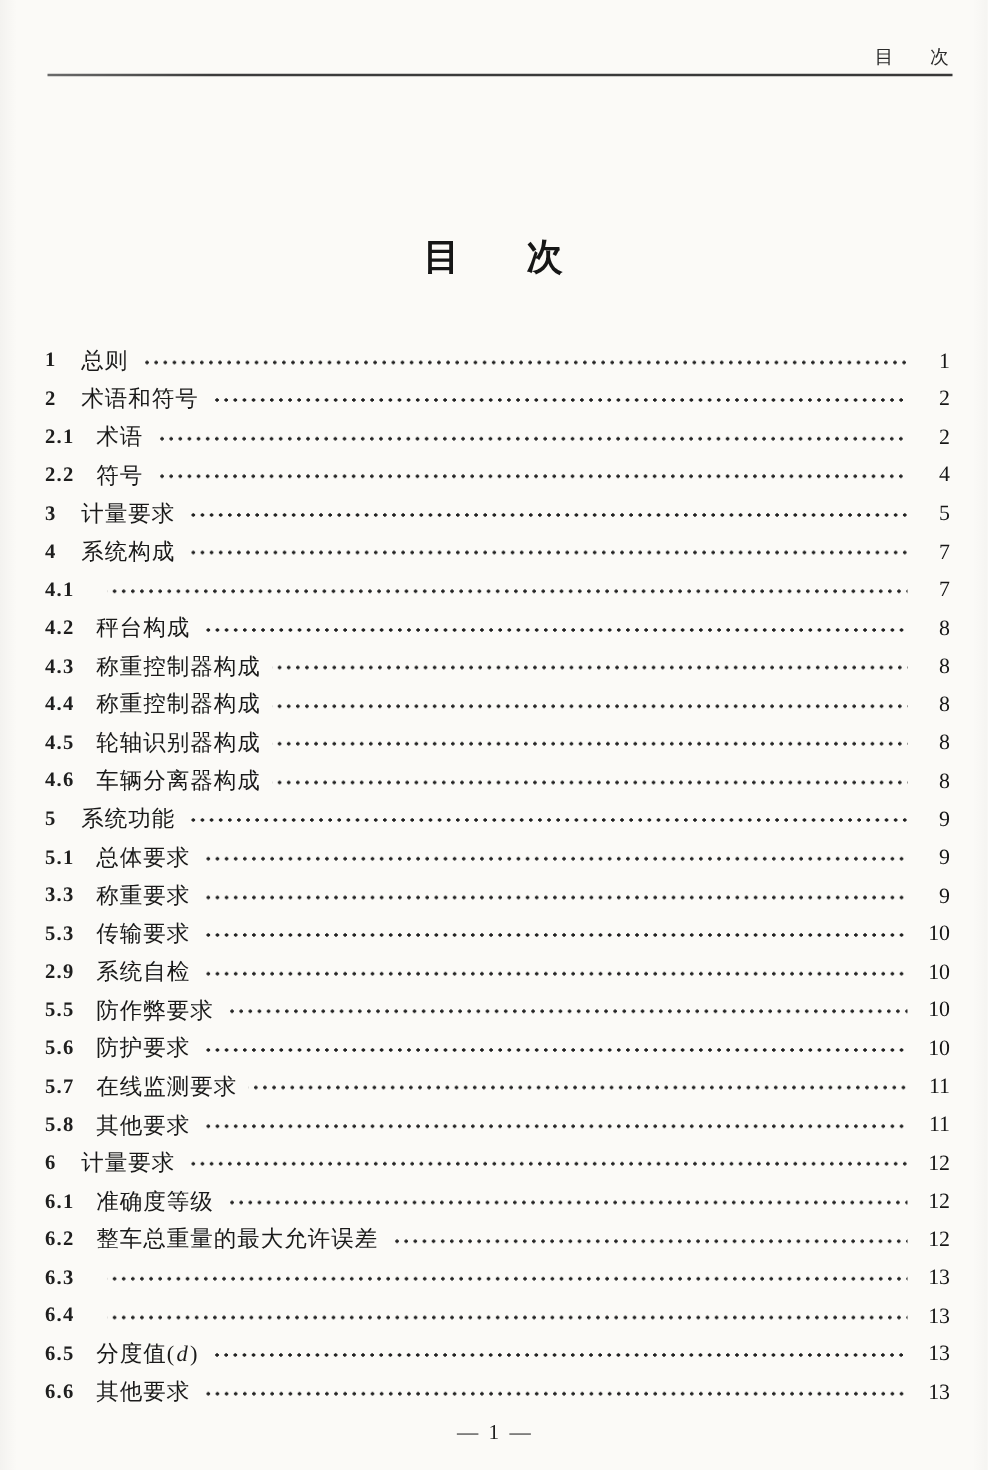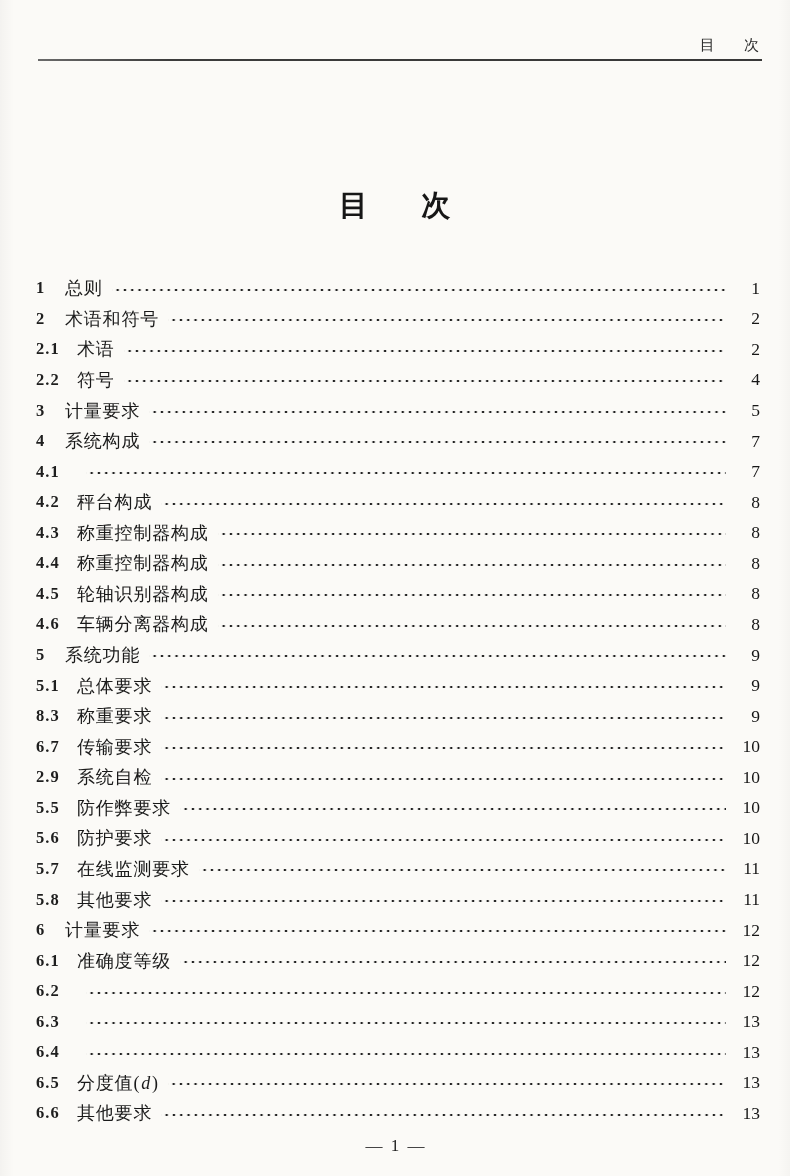--- a/index.html
+++ b/index.html
@@ -231,27 +231,27 @@
         <span class="leader"></span>
         <span class="toc-page">9</span>
       </div>
       <div class="toc-row lvl2">
         <span class="toc-num">5.1</span>
         <span class="toc-label">总体要求</span>
         <span class="leader"></span>
         <span class="toc-page">9</span>
       </div>
       <div class="toc-row lvl2">
-        <span class="toc-num">8.3</span>
+        <span class="toc-num">3.3</span>
         <span class="toc-label">称重要求</span>
         <span class="leader"></span>
         <span class="toc-page">9</span>
       </div>
       <div class="toc-row lvl2">
-        <span class="toc-num">6.7</span>
+        <span class="toc-num">5.3</span>
         <span class="toc-label">传输要求</span>
         <span class="leader"></span>
         <span class="toc-page">10</span>
       </div>
       <div class="toc-row lvl2">
         <span class="toc-num">2.9</span>
         <span class="toc-label">系统自检</span>
         <span class="leader"></span>
         <span class="toc-page">10</span>
       </div>
@@ -286,20 +286,21 @@
         <span class="toc-page">12</span>
       </div>
       <div class="toc-row lvl2">
         <span class="toc-num">6.1</span>
         <span class="toc-label">准确度等级</span>
         <span class="leader"></span>
         <span class="toc-page">12</span>
       </div>
       <div class="toc-row lvl2">
         <span class="toc-num">6.2</span>
+        <span class="toc-label">整车总重量的最大允许误差</span>
         <span class="leader"></span>
         <span class="toc-page">12</span>
       </div>
       <div class="toc-row lvl2">
         <span class="toc-num">6.3</span>
         <span class="leader"></span>
         <span class="toc-page">13</span>
       </div>
       <div class="toc-row lvl2">
         <span class="toc-num">6.4</span>

